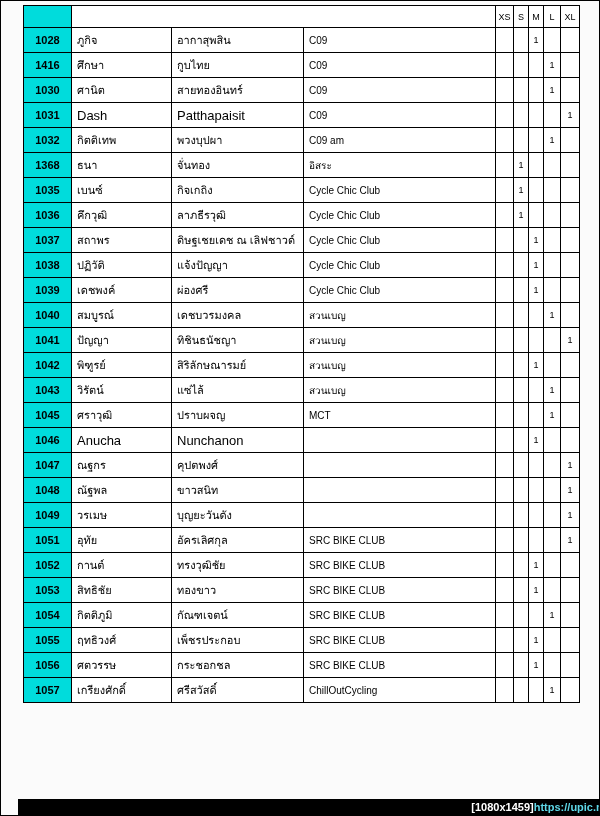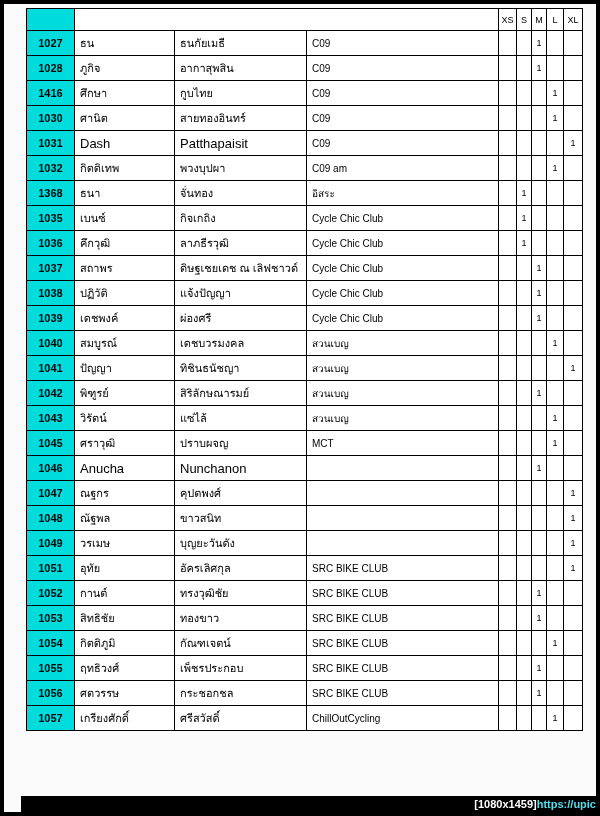--- a/index.html
+++ b/index.html
@@ -11,21 +11,21 @@
   *{box-sizing:border-box;}
   html,body{margin:0;padding:0;}
   body{
     font-family:"Liberation Sans","DejaVu Sans",sans-serif;
     background:#555;
   }
   .page{
     position:relative;
     width:600px;height:816px;
     background:#fbfbfb;
-    border:4px solid #000000;
+    border:1px solid #000000;
     overflow:hidden;
     padding-left:32px;
   }
   table.roster{
     position:absolute;top:4px;left:22px;
     border-collapse:collapse;
     table-layout:fixed;
     width:556px;
   }
   .roster th,.roster td{
@@ -96,31 +96,20 @@
         <th colspan="3"></th>
         <th class="size-head">XS</th>
         <th class="size-head">S</th>
         <th class="size-head">M</th>
         <th class="size-head">L</th>
         <th class="size-head">XL</th>
       </tr>
     </thead>
     <tbody>
         <tr>
-      <td class="id-cell">1027</td>
-      <td class="first-cell">ธน</td>
-      <td class="last-cell">ธนกัยเมธี</td>
-      <td class="club-cell">C09</td>
-      <td class="size-cell"></td>
-      <td class="size-cell"></td>
-      <td class="size-cell">1</td>
-      <td class="size-cell"></td>
-      <td class="size-cell"></td>
-    </tr>
-        <tr>
       <td class="id-cell">1028</td>
       <td class="first-cell">ภูกิจ</td>
       <td class="last-cell">อากาสุพสิน</td>
       <td class="club-cell">C09</td>
       <td class="size-cell"></td>
       <td class="size-cell"></td>
       <td class="size-cell">1</td>
       <td class="size-cell"></td>
       <td class="size-cell"></td>
     </tr>

